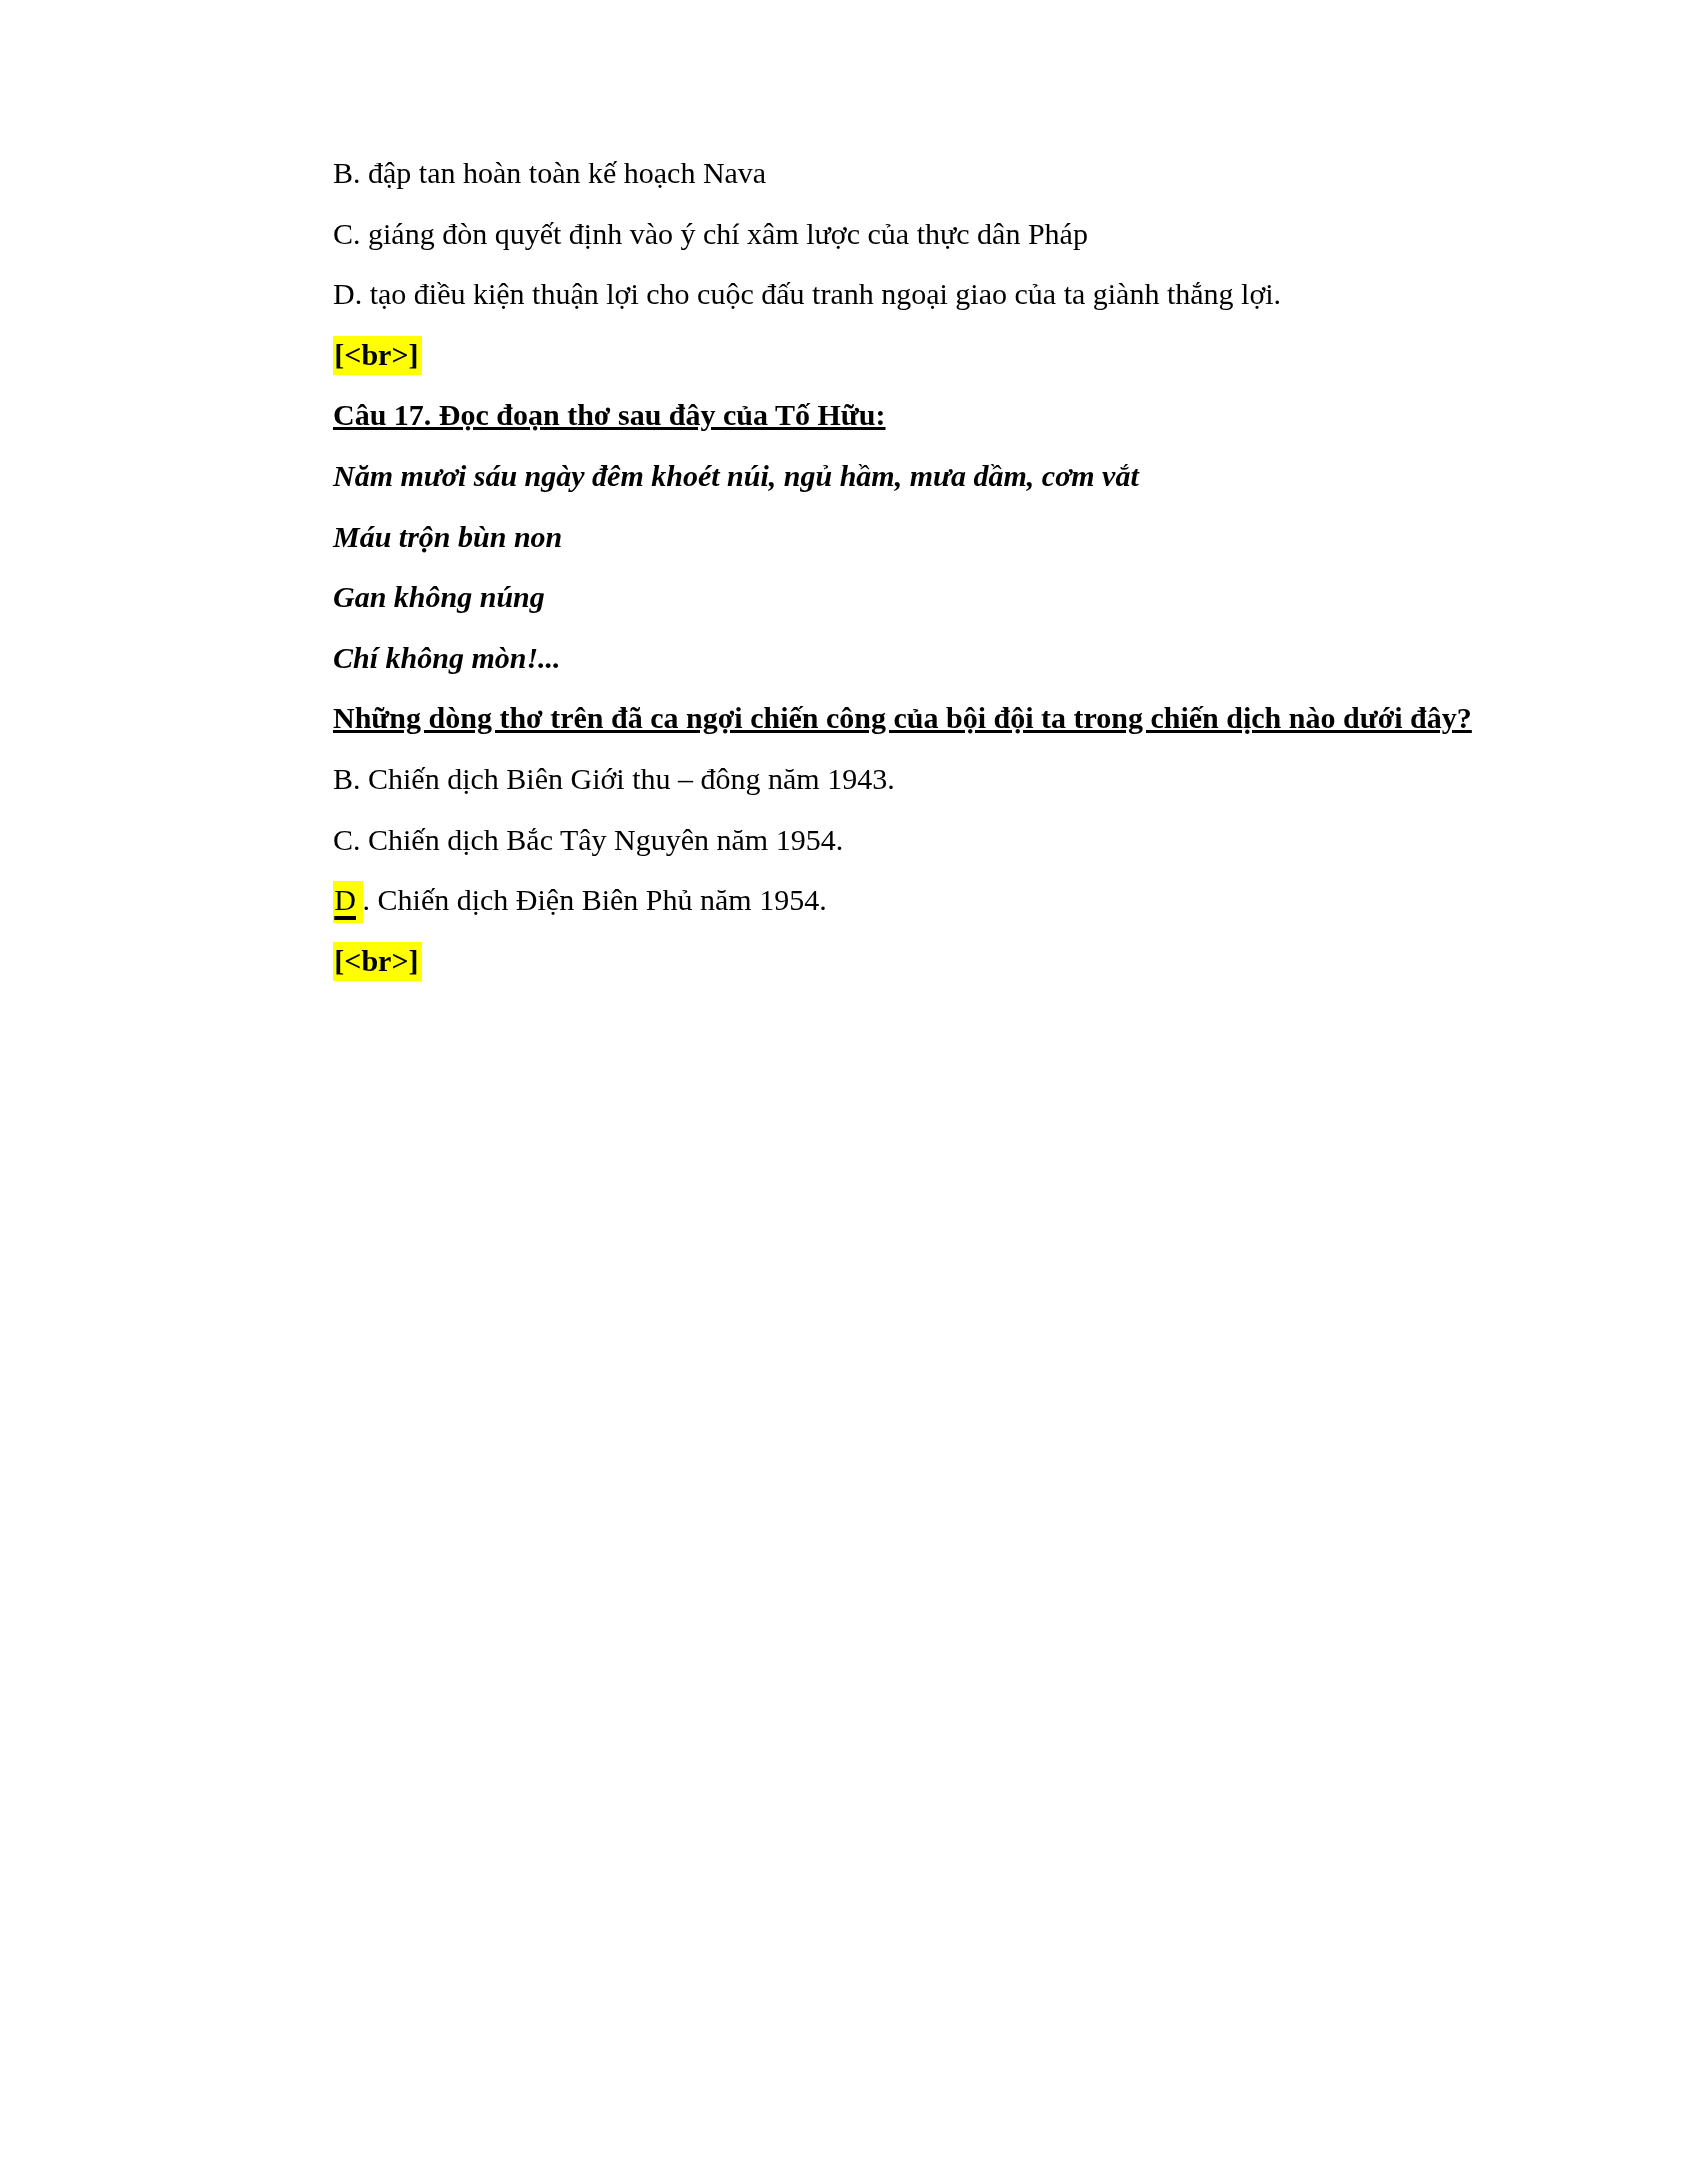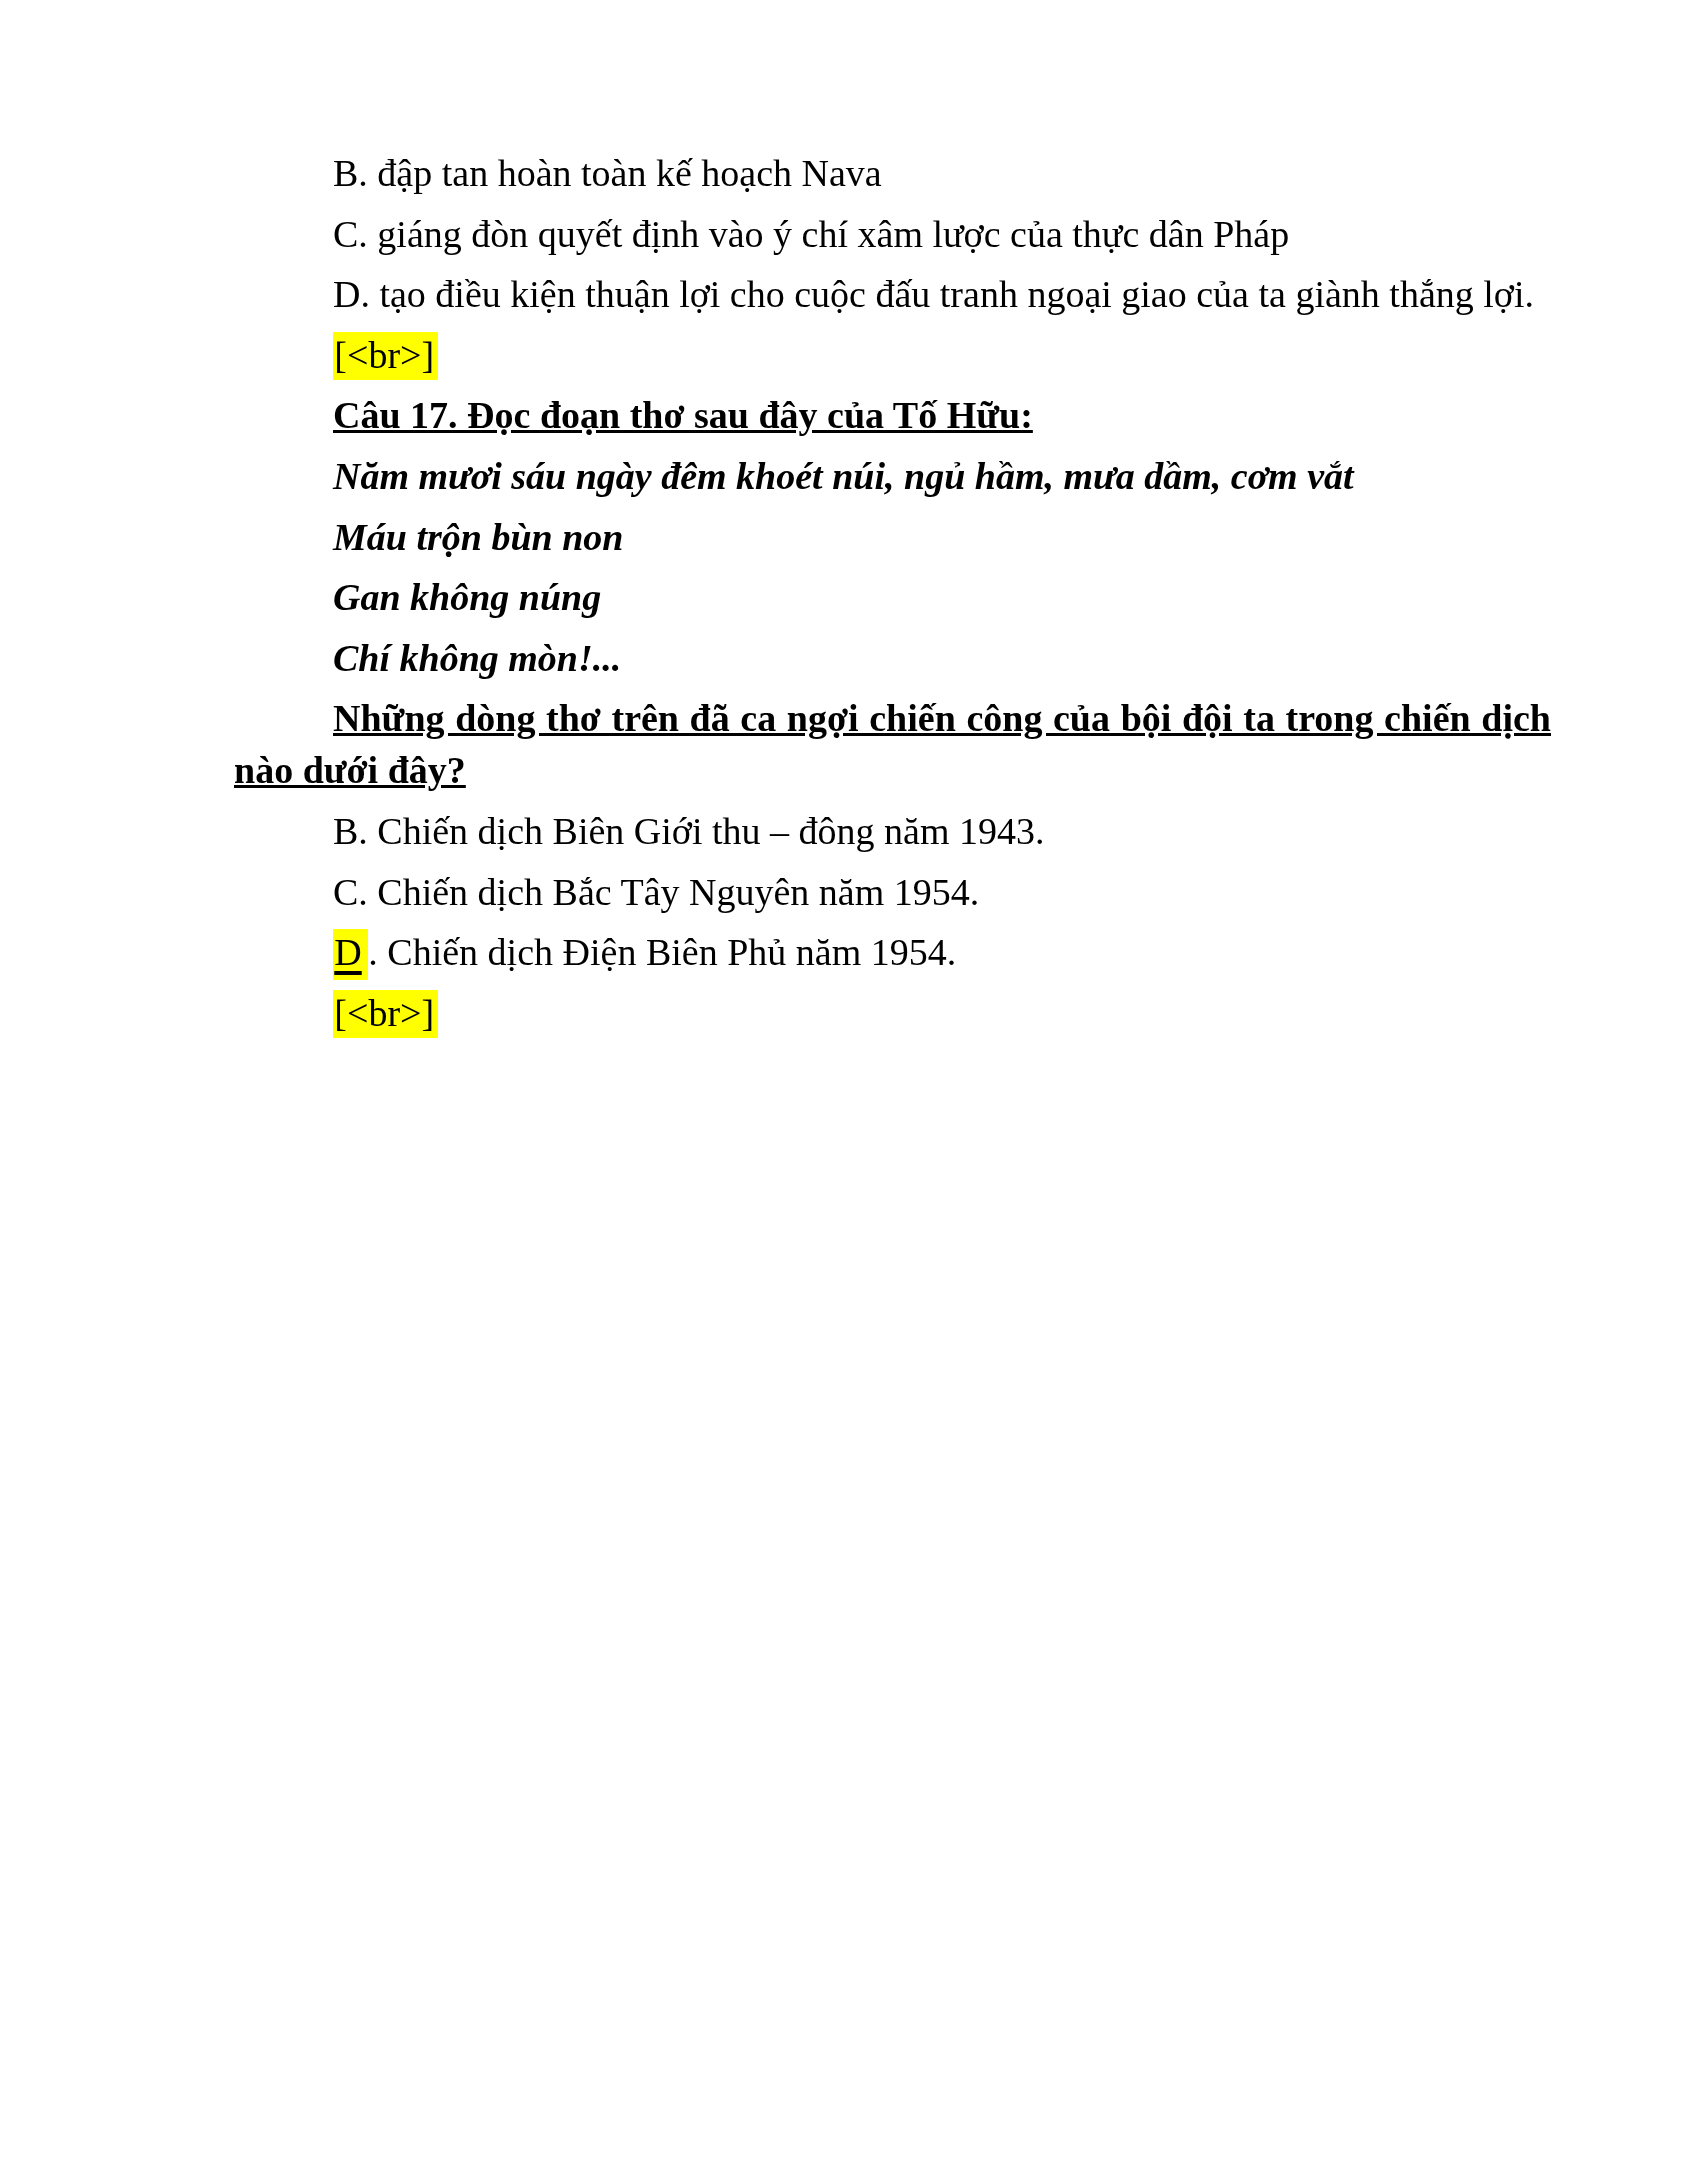--- a/index.html
+++ b/index.html
@@ -8,35 +8,36 @@
     background: #ffffff;
   }
   .page {
     position: relative;
     width: 1687px;
     height: 2183px;
     box-sizing: border-box;
     background: #ffffff;
     padding: 147px 136px 66px 234px;
     font-family: "Liberation Serif", "DejaVu Serif", serif;
-    font-size: 38px;
+    font-size: 30px;
     line-height: 52px;
     color: #000000;
     overflow: hidden;
   }
   p.para {
     margin: 0 0 8.6px 0;
     text-indent: 99px;
     text-align: justify;
   }
   p.bold { font-weight: bold; text-decoration: underline; }
   p.poem { font-weight: bold; font-style: italic; }
   .hl {
     background: #ffff00;
     padding: 2px 4px 4px 1.3px;
+    font-weight: bold;
   }
   .hl-letter {
     background: #ffff00;
     padding: 2px 6.6px 6.6px 1.3px;
     text-decoration: underline;
     text-decoration-thickness: 4px;
     text-underline-offset: 6px;
   }
 </style>
 </head>

